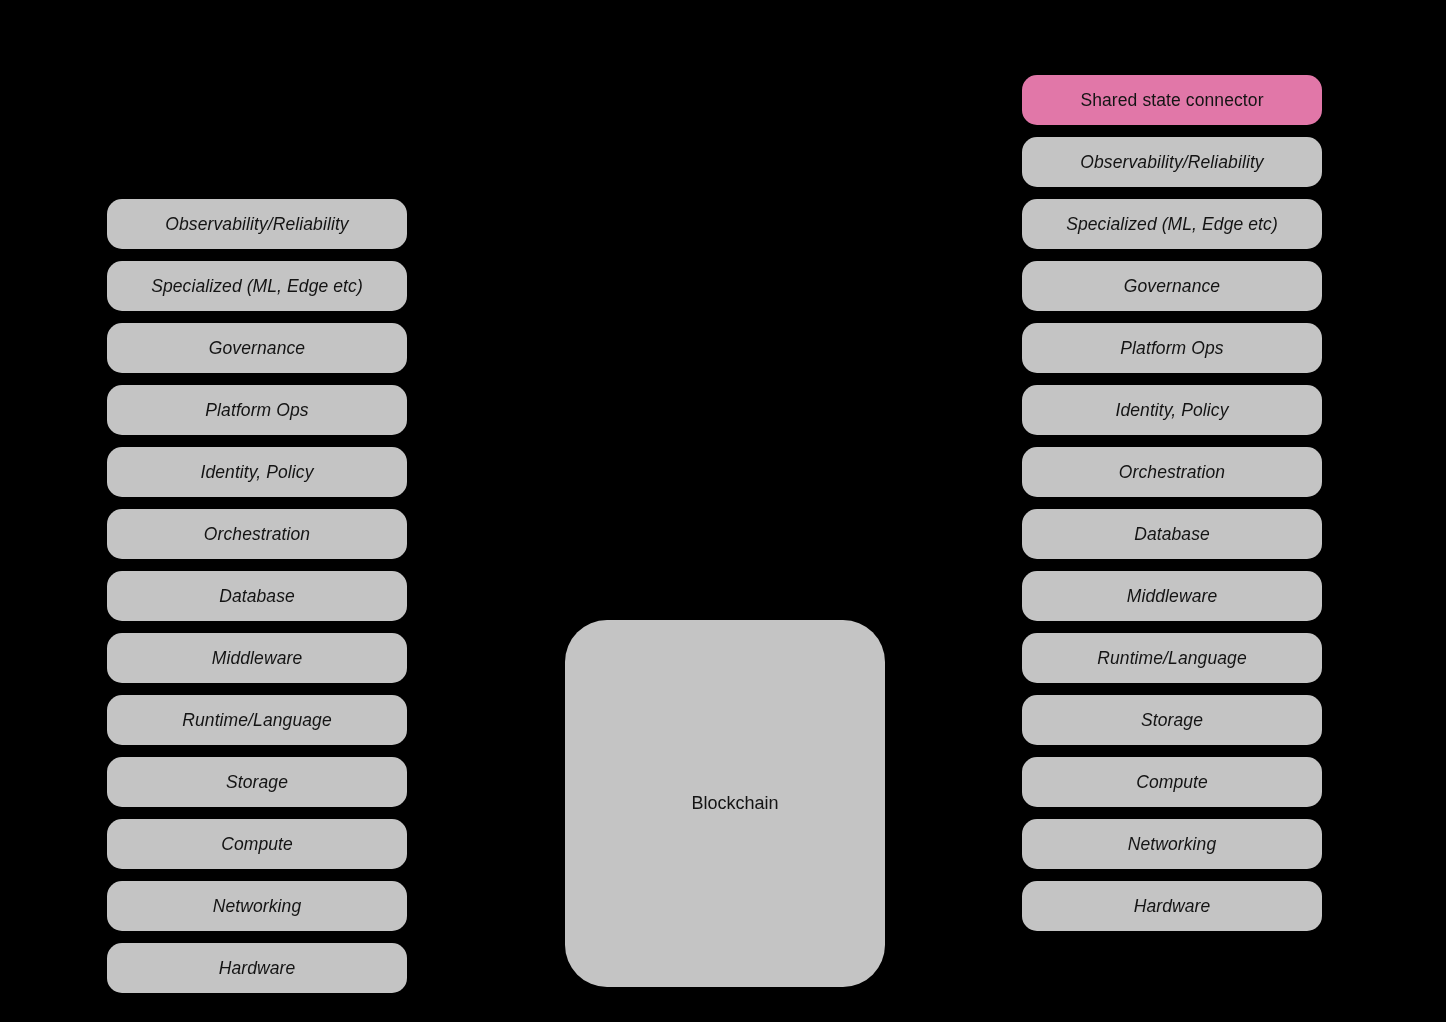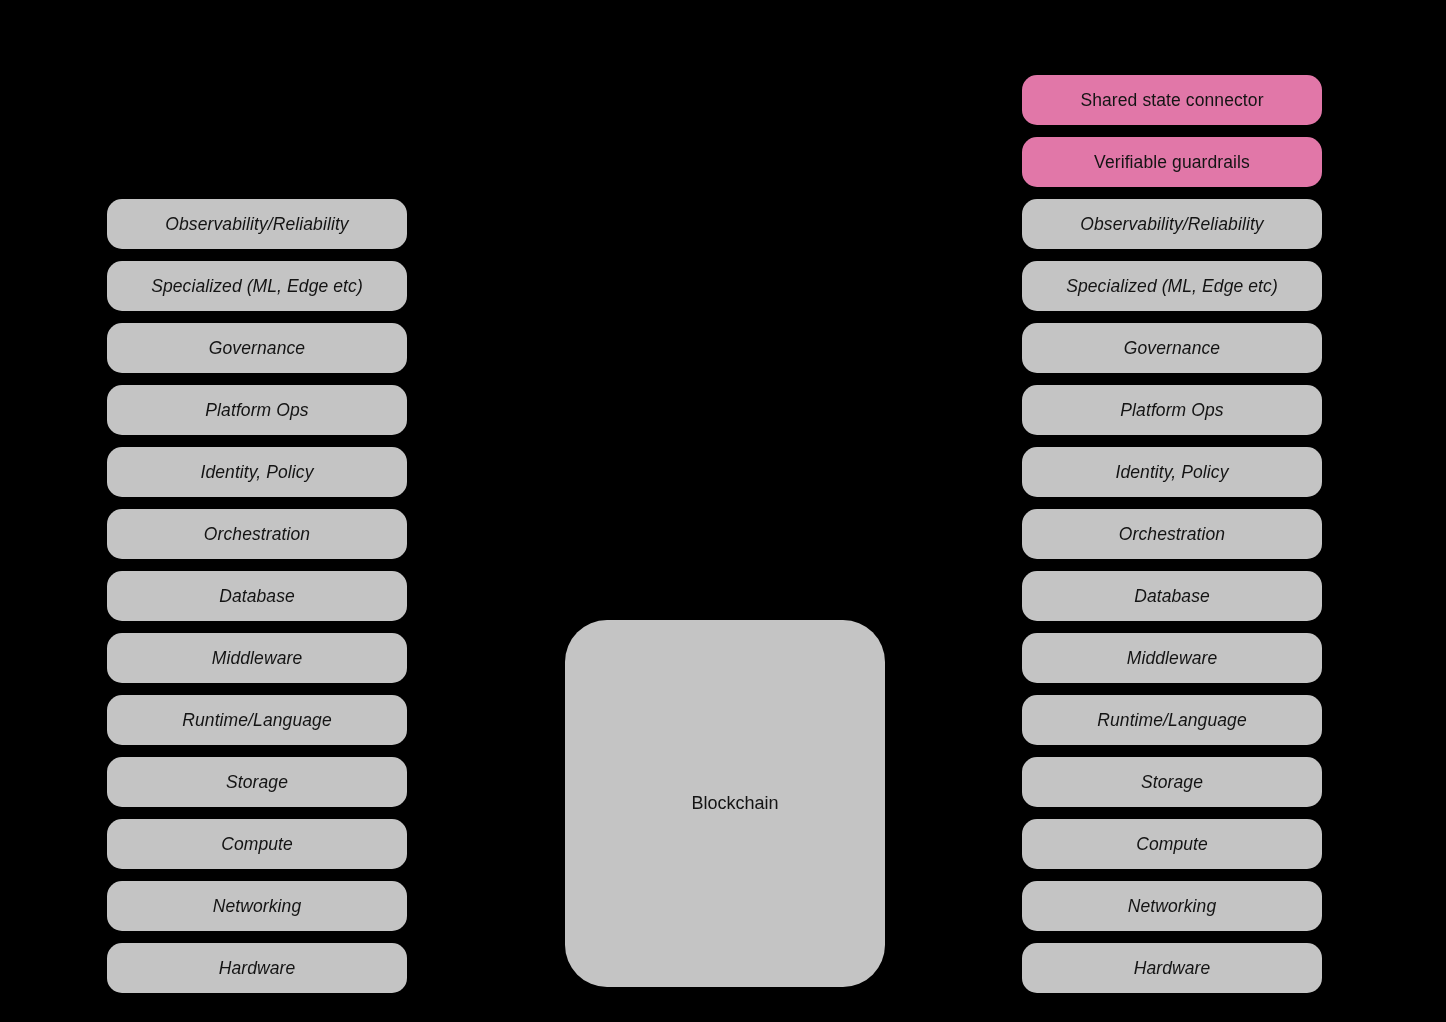--- a/index.html
+++ b/index.html
@@ -71,21 +71,20 @@
     <div class="box gray">Storage</div>
     <div class="box gray">Compute</div>
     <div class="box gray">Networking</div>
     <div class="box gray">Hardware</div>
   </div>
 
   <div class="center-box">Blockchain</div>
 
   <div class="stack stack-right">
     <div class="box pink">Shared state connector</div>
-    <div class="box pink">Verifiable guardrails</div>
     <div class="box gray">Observability/Reliability</div>
     <div class="box gray">Specialized (ML, Edge etc)</div>
     <div class="box gray">Governance</div>
     <div class="box gray">Platform Ops</div>
     <div class="box gray">Identity, Policy</div>
     <div class="box gray">Orchestration</div>
     <div class="box gray">Database</div>
     <div class="box gray">Middleware</div>
     <div class="box gray">Runtime/Language</div>
     <div class="box gray">Storage</div>

